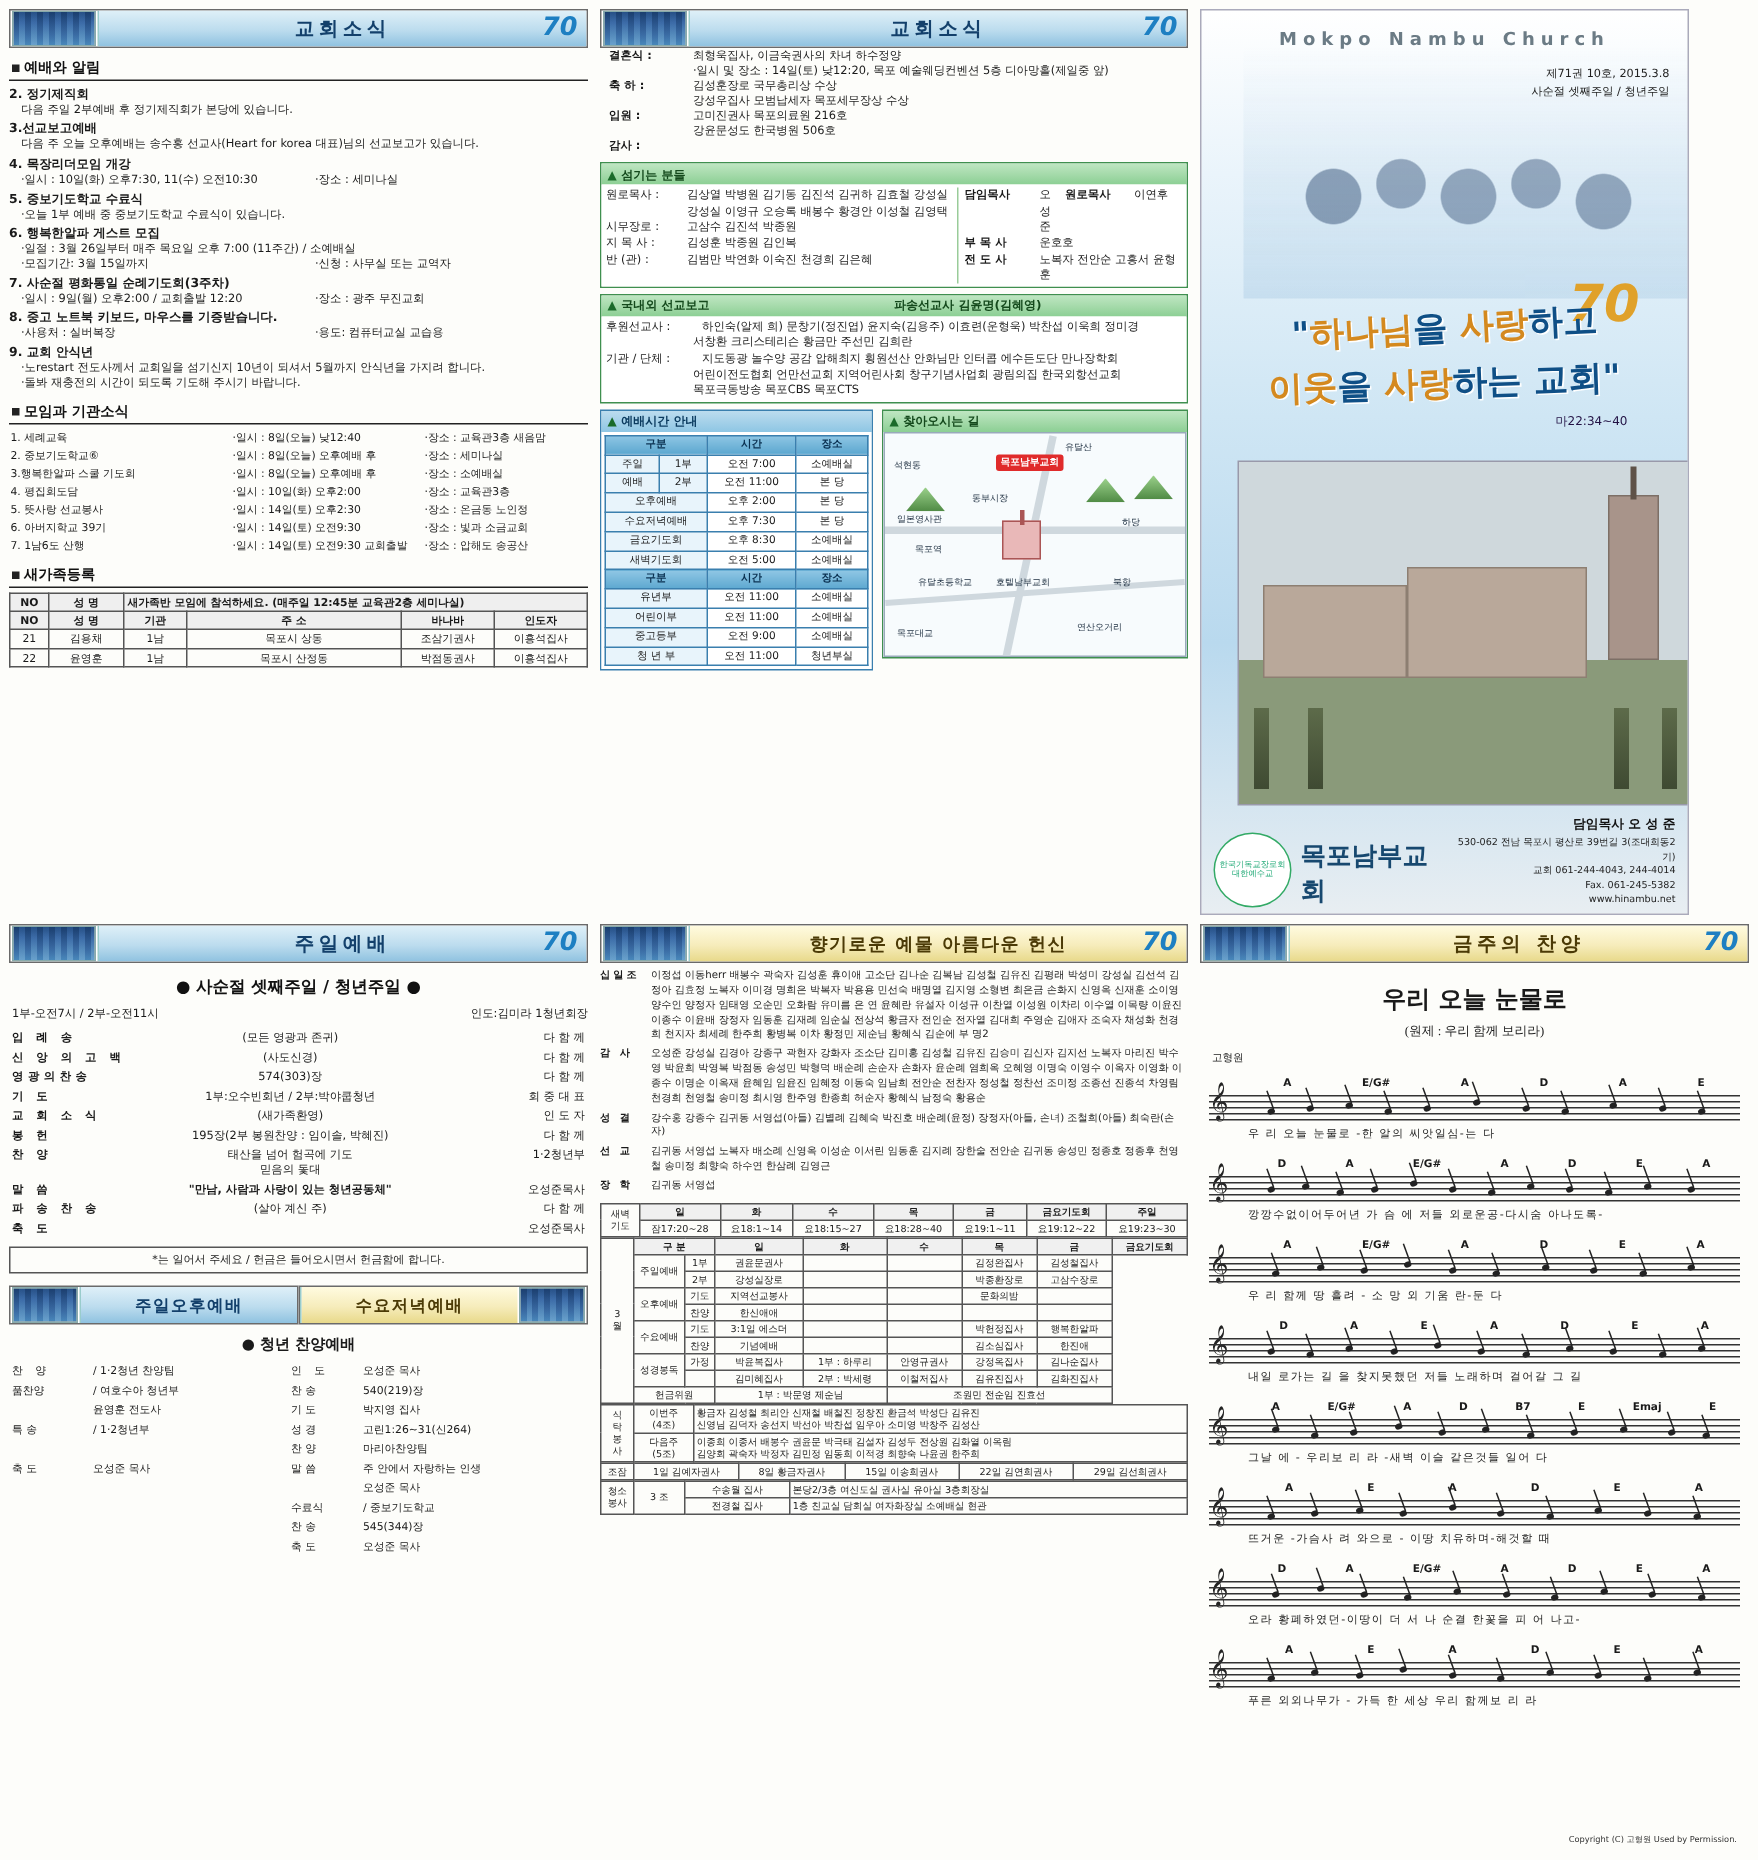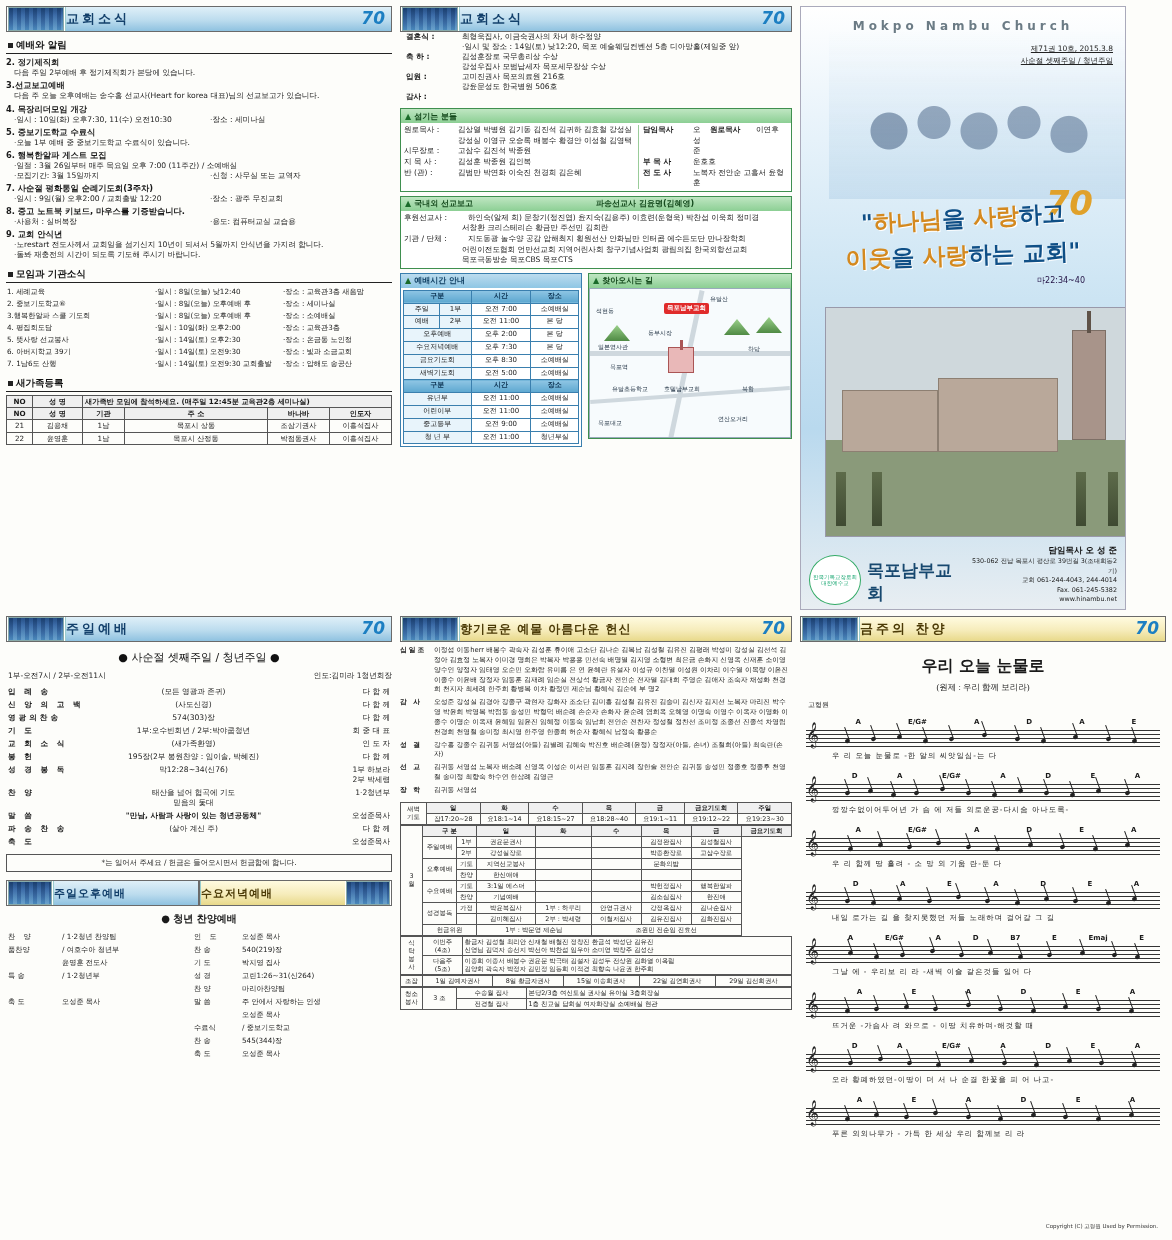--- a/index.html
+++ b/index.html
@@ -25,21 +25,21 @@
       repeating-linear-gradient(90deg,#4a6b8a 0 4px,#6b8aa8 4px 8px),
       linear-gradient(#2e4a66,#7d98b4);
     background-blend-mode:overlay;
     border:1px solid #8aa;
     flex:0 0 auto;
   }
   .banner .ribbon {
     flex:1 1 auto; height:24px;
     background:linear-gradient(#dff0f8,#bcdcee 55%,#8fc2e0);
     border-left:1px solid #9cc;
-    display:flex; align-items:center; justify-content:flex-start;
+    display:flex; align-items:center; justify-content:center;
     position:relative;
   }
   .banner .ribbon.yellow { background:linear-gradient(#fffbe0,#f6ecbb 55%,#e8d98a); }
   .banner .ribbon .btitle {
     font-size:13px; font-weight:bold; letter-spacing:3px; color:#13406b;
   }
   .banner .ribbon.yellow .btitle { color:#4b3a06; }
   .banner .logo70 {
     position:absolute; right:6px; top:1px;
     font-size:17px; font-weight:bold; font-style:italic;
@@ -117,21 +117,21 @@
     position:absolute; left:800px; top:6px; width:326px; height:604px;
     border:1px solid #aab; overflow:hidden;
     background:linear-gradient(#ffffff 0%, #eaf4fb 18%, #cfe6f4 45%, #b9d9ee 70%, #e8eef2 100%);
   }
   .hero .mk {
     position:absolute; top:12px; left:0; width:100%; text-align:center;
     font-size:12px; letter-spacing:4px; color:#6b7b85; font-weight:bold;
   }
   .hero .issue {
     position:absolute; top:36px; right:12px; text-align:right;
-    font-size:7.5px; line-height:1.6; color:#222;text-decoration:underline;
+    font-size:7.5px; line-height:1.6; color:#222;
   }
   .hero .choir {
     position:absolute; top:22px; left:28px; width:300px; height:170px;
     background:
       radial-gradient(circle at 20% 60%, rgba(40,70,110,.55) 0 18px, transparent 19px),
       radial-gradient(circle at 35% 55%, rgba(40,70,110,.5) 0 16px, transparent 17px),
       radial-gradient(circle at 50% 60%, rgba(40,70,110,.5) 0 18px, transparent 19px),
       radial-gradient(circle at 65% 55%, rgba(40,70,110,.5) 0 16px, transparent 17px),
       radial-gradient(circle at 80% 62%, rgba(40,70,110,.5) 0 18px, transparent 19px),
       linear-gradient(180deg, rgba(255,255,255,0) 0%, rgba(150,190,220,.35) 100%);
@@ -183,21 +183,21 @@
     width:52px; height:50px; border:1px solid #3a6; border-radius:50%;
     background:#fff; font-size:5.5px; color:#2a7; display:flex;
     align-items:center; justify-content:center; text-align:center; line-height:1.1;
     flex:0 0 auto;
   }
   .hero .footer .cname { font-size:17px; font-weight:bold; color:#17486f; }
   .hero .footer .addr { font-size:6.4px; line-height:1.5; color:#222; text-align:right; flex:1 1 auto; }
   .hero .footer .pastor { font-size:8.5px; font-weight:bold; color:#111; text-align:right; }
 
   
-  .wo-title { text-align:center; font-size:11px; font-weight:normal; margin:8px 0 6px; color:#111; }
+  .wo-title { text-align:center; font-size:11px; font-weight:bold; margin:8px 0 6px; color:#111; }
   .wo-sub { font-size:7.6px; margin:0 0 4px 2px; display:flex; justify-content:space-between; }
   table.order { font-size:7.6px; }
   table.order td { padding:1.5px 2px; vertical-align:top; }
   table.order td.a { width:86px; font-weight:bold; letter-spacing:3px; }
   table.order td.b { width:170px; text-align:center; }
   table.order td.c { text-align:right; width:96px; }
   .note {
     border:1px solid #555; padding:3px 4px; font-size:7.4px; margin-top:6px; text-align:center;
   }
 
@@ -697,26 +697,20 @@
         <td class="a">교 회 소 식</td>
         <td class="b">(새가족환영)</td>
         <td class="c">인  도  자</td>
       </tr>
       <tr>
         <td class="a">봉      헌</td>
         <td class="b">195장(2부 봉원찬양 : 임이솔, 박혜진)</td>
         <td class="c">다  함  께</td>
       </tr>
       <tr>
-        <td class="a">성 경 봉 독</td>
-        <td class="b">막12:28~34(신76)</td>
-        <td class="c" style="white-space:pre-line">1부  하보라
-2부  박세령</td>
-      </tr>
-      <tr>
         <td class="a">찬      양</td>
         <td class="b" style="white-space:pre-line">태산을 넘어 험곡에 기도
 믿음의 돛대</td>
         <td class="c">1·2청년부</td>
       </tr>
       <tr>
         <td class="a">말      씀</td>
         <td class="b bold">"만남, 사람과 사랑이 있는 청년공동체"</td>
         <td class="c">오성준목사</td>
       </tr>

